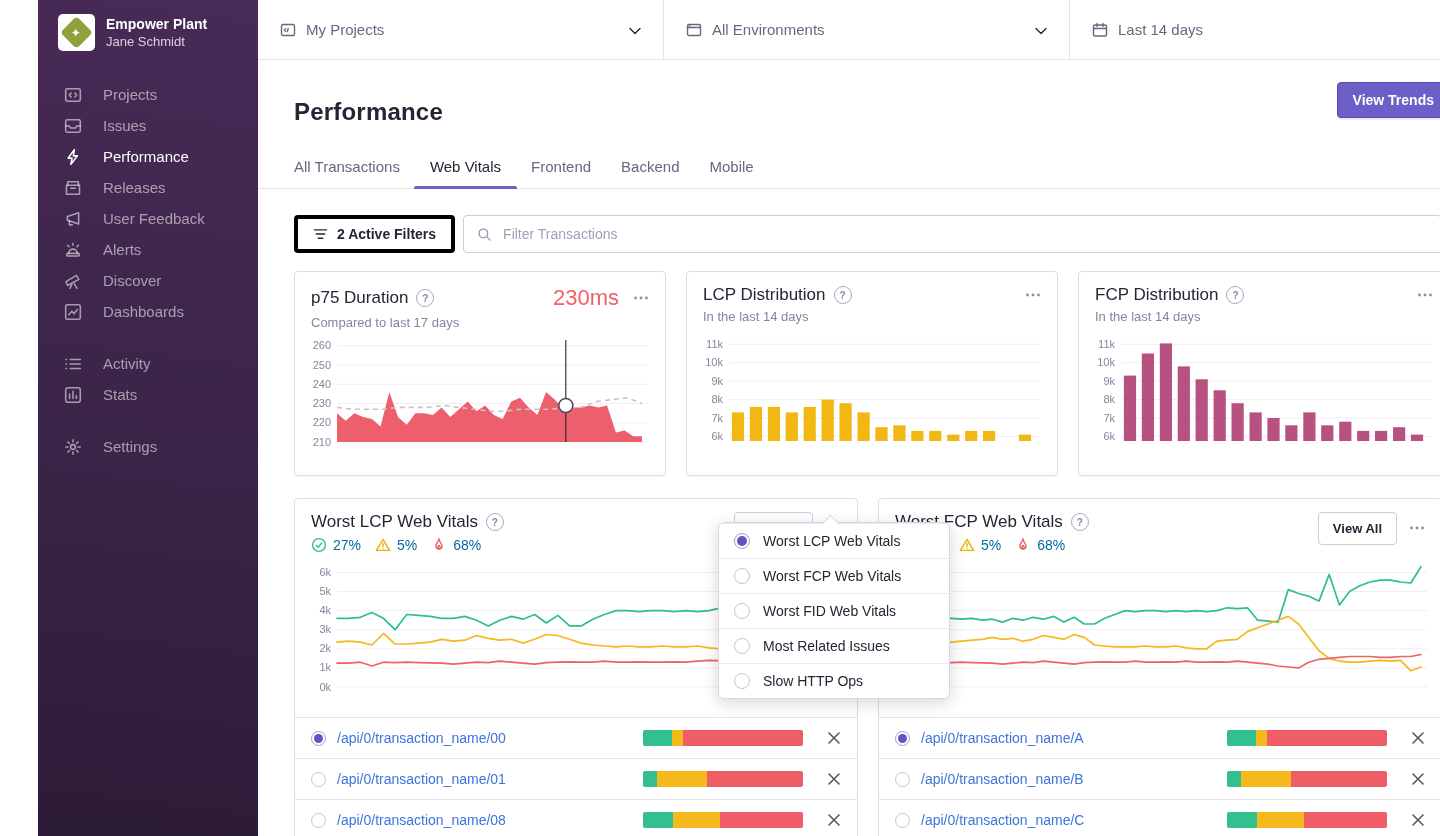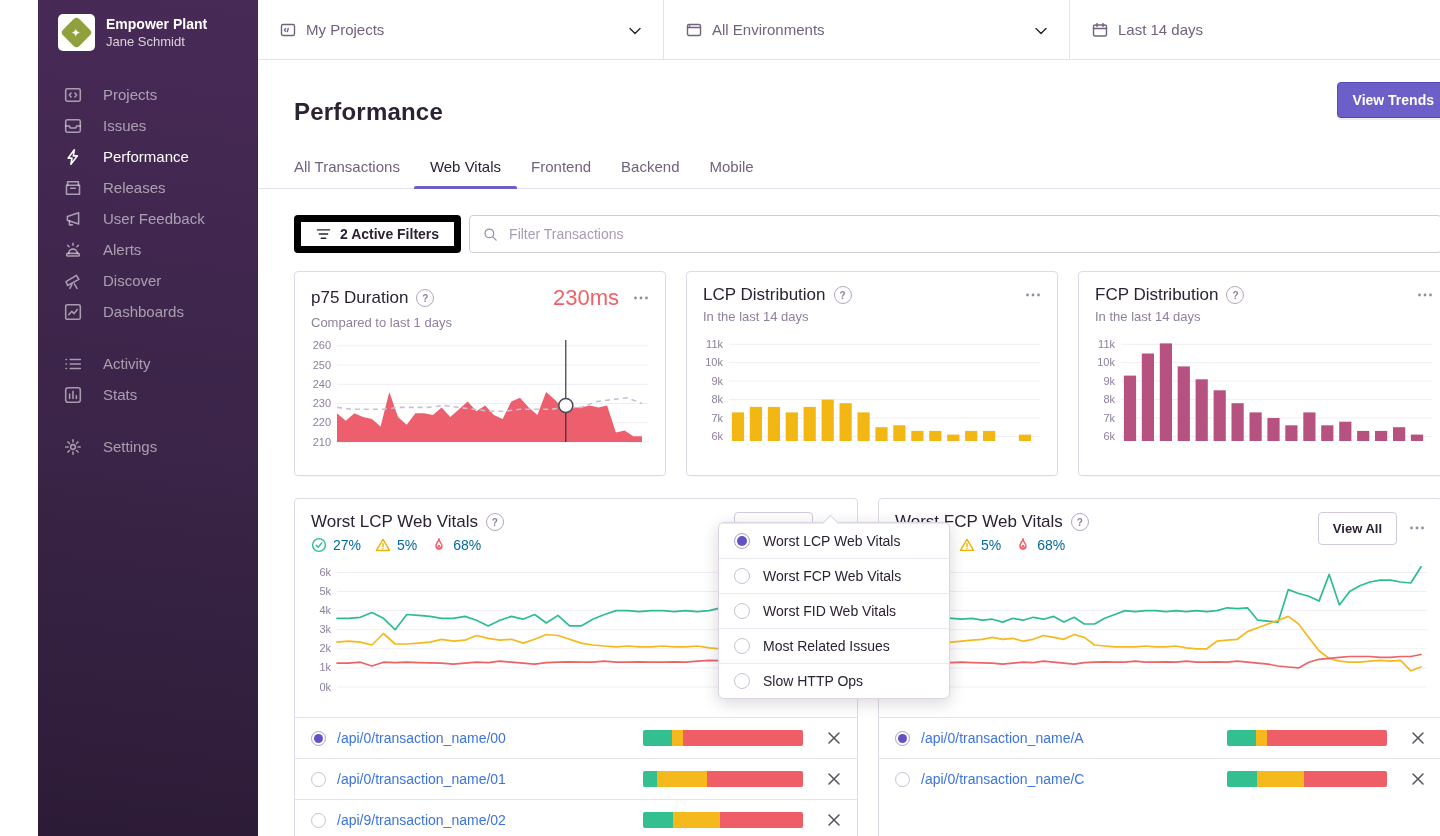--- a/index.html
+++ b/index.html
@@ -42,21 +42,21 @@
   .view-trends{background:#6c5fc7;border:1px solid #5547b8;border-radius:4px;color:#fff;
     font-weight:700;font-size:14px;padding:9px 15px;cursor:pointer;font-family:inherit;
     box-shadow:0 2px 0 rgba(43,34,51,.08);}
   .tabs{display:flex;gap:30px;padding:0 36px;margin-top:16px;border-bottom:1px solid #e7e1ec;}
   .tab{position:relative;padding-bottom:13px;font-size:15px;color:#71627f;cursor:pointer;}
   .tab.active{color:#2b2233;}
   .tab.active::after{content:"";position:absolute;left:-16px;right:-16px;bottom:-1px;height:3px;
     background:#6c5fc7;border-radius:2px 2px 0 0;}
   .filter-row{display:flex;gap:8px;padding:26px 36px 0 36px;}
   .filter-btn{display:flex;align-items:center;gap:9px;height:38px;padding:0 15px;background:#fff;
-    border:7px solid #000000;border-radius:4px;font-weight:700;font-size:14px;color:#2b2233;cursor:pointer;box-sizing:border-box;}
+    border:4px solid #000000;border-radius:4px;font-weight:700;font-size:14px;color:#2b2233;cursor:pointer;box-sizing:border-box;}
   .filter-btn .ic{width:15px;height:14px;color:#2b2233;}
   .searchbox{flex:1;display:flex;align-items:center;gap:9px;height:38px;padding:0 13px;
     border:1px solid #d2c9dd;border-radius:4px;box-sizing:border-box;}
   .searchbox .ic{width:15px;height:15px;color:#9c8fae;}
   .searchbox input{flex:1;border:none;outline:none;font-size:14px;font-family:inherit;color:#2b2233;background:transparent;}
   .searchbox input::placeholder{color:#a79bb6;}
 
   
   .cards-row{display:flex;gap:20px;padding:18px 28px 0 36px;}
   .card{flex:1;background:#fff;border:1px solid #e0dae7;border-radius:4px;height:205px;
@@ -281,21 +281,21 @@
             <span class="q-icon">?</span>
             <span class="card-value">230ms</span>
             <span class="dots-btn">
                 <svg class="ic-fill" viewBox="0 0 16 16">
                   <circle cx="2.5" cy="8" r="1.4"></circle>
                   <circle cx="8" cy="8" r="1.4"></circle>
                   <circle cx="13.5" cy="8" r="1.4"></circle>
                 </svg>
               </span>
           </div>
-          <div class="card-sub">Compared to last 1 days</div>
+          <div class="card-sub">Compared to last 17 days</div>
         </div>
         <div class="chart">
             <svg width="347" height="114" viewBox="0 0 347 114" style="display:block">
               <line x1="34" y1="104.0" x2="345" y2="104.0" stroke="#f1edf6" stroke-width="1"></line>
               <text x="28" y="107.5" text-anchor="end" font-size="11" fill="#8d7f9d">210</text>
               <line x1="34" y1="84.8" x2="345" y2="84.8" stroke="#f1edf6" stroke-width="1"></line>
               <text x="28" y="88.3" text-anchor="end" font-size="11" fill="#8d7f9d">220</text>
               <line x1="34" y1="65.5" x2="345" y2="65.5" stroke="#f1edf6" stroke-width="1"></line>
               <text x="28" y="69" text-anchor="end" font-size="11" fill="#8d7f9d">230</text>
               <line x1="34" y1="46.3" x2="345" y2="46.3" stroke="#f1edf6" stroke-width="1"></line>
@@ -500,21 +500,21 @@
                 <span class="seg seg-poor" style="width: 60%;"></span>
               </span>
             <span class="row-x">
                 <svg class="ic" viewBox="0 0 14 14">
                   <path d="M2 2l10 10M12 2 2 12"></path>
                 </svg>
               </span>
           </div>
           <div class="vital-row">
             <span class="radio"></span>
-            <a class="row-link">/api/9/transaction_name/02</a>
+            <a class="row-link">/api/0/transaction_name/08</a>
             <span class="row-bar">
                 <span class="seg seg-good" style="width: 19%;"></span>
                 <span class="seg seg-meh" style="width: 29%;"></span>
                 <span class="seg seg-poor" style="width: 52%;"></span>
               </span>
             <span class="row-x">
                 <svg class="ic" viewBox="0 0 14 14">
                   <path d="M2 2l10 10M12 2 2 12"></path>
                 </svg>
               </span>
@@ -595,20 +595,34 @@
                 <span class="seg seg-poor" style="width: 75%;"></span>
               </span>
             <span class="row-x">
                 <svg class="ic" viewBox="0 0 14 14">
                   <path d="M2 2l10 10M12 2 2 12"></path>
                 </svg>
               </span>
           </div>
           <div class="vital-row">
             <span class="radio"></span>
+            <a class="row-link">/api/0/transaction_name/B</a>
+            <span class="row-bar">
+                <span class="seg seg-good" style="width: 9%;"></span>
+                <span class="seg seg-meh" style="width: 31%;"></span>
+                <span class="seg seg-poor" style="width: 60%;"></span>
+              </span>
+            <span class="row-x">
+                <svg class="ic" viewBox="0 0 14 14">
+                  <path d="M2 2l10 10M12 2 2 12"></path>
+                </svg>
+              </span>
+          </div>
+          <div class="vital-row">
+            <span class="radio"></span>
             <a class="row-link">/api/0/transaction_name/C</a>
             <span class="row-bar">
                 <span class="seg seg-good" style="width: 19%;"></span>
                 <span class="seg seg-meh" style="width: 29%;"></span>
                 <span class="seg seg-poor" style="width: 52%;"></span>
               </span>
             <span class="row-x">
                 <svg class="ic" viewBox="0 0 14 14">
                   <path d="M2 2l10 10M12 2 2 12"></path>
                 </svg>

